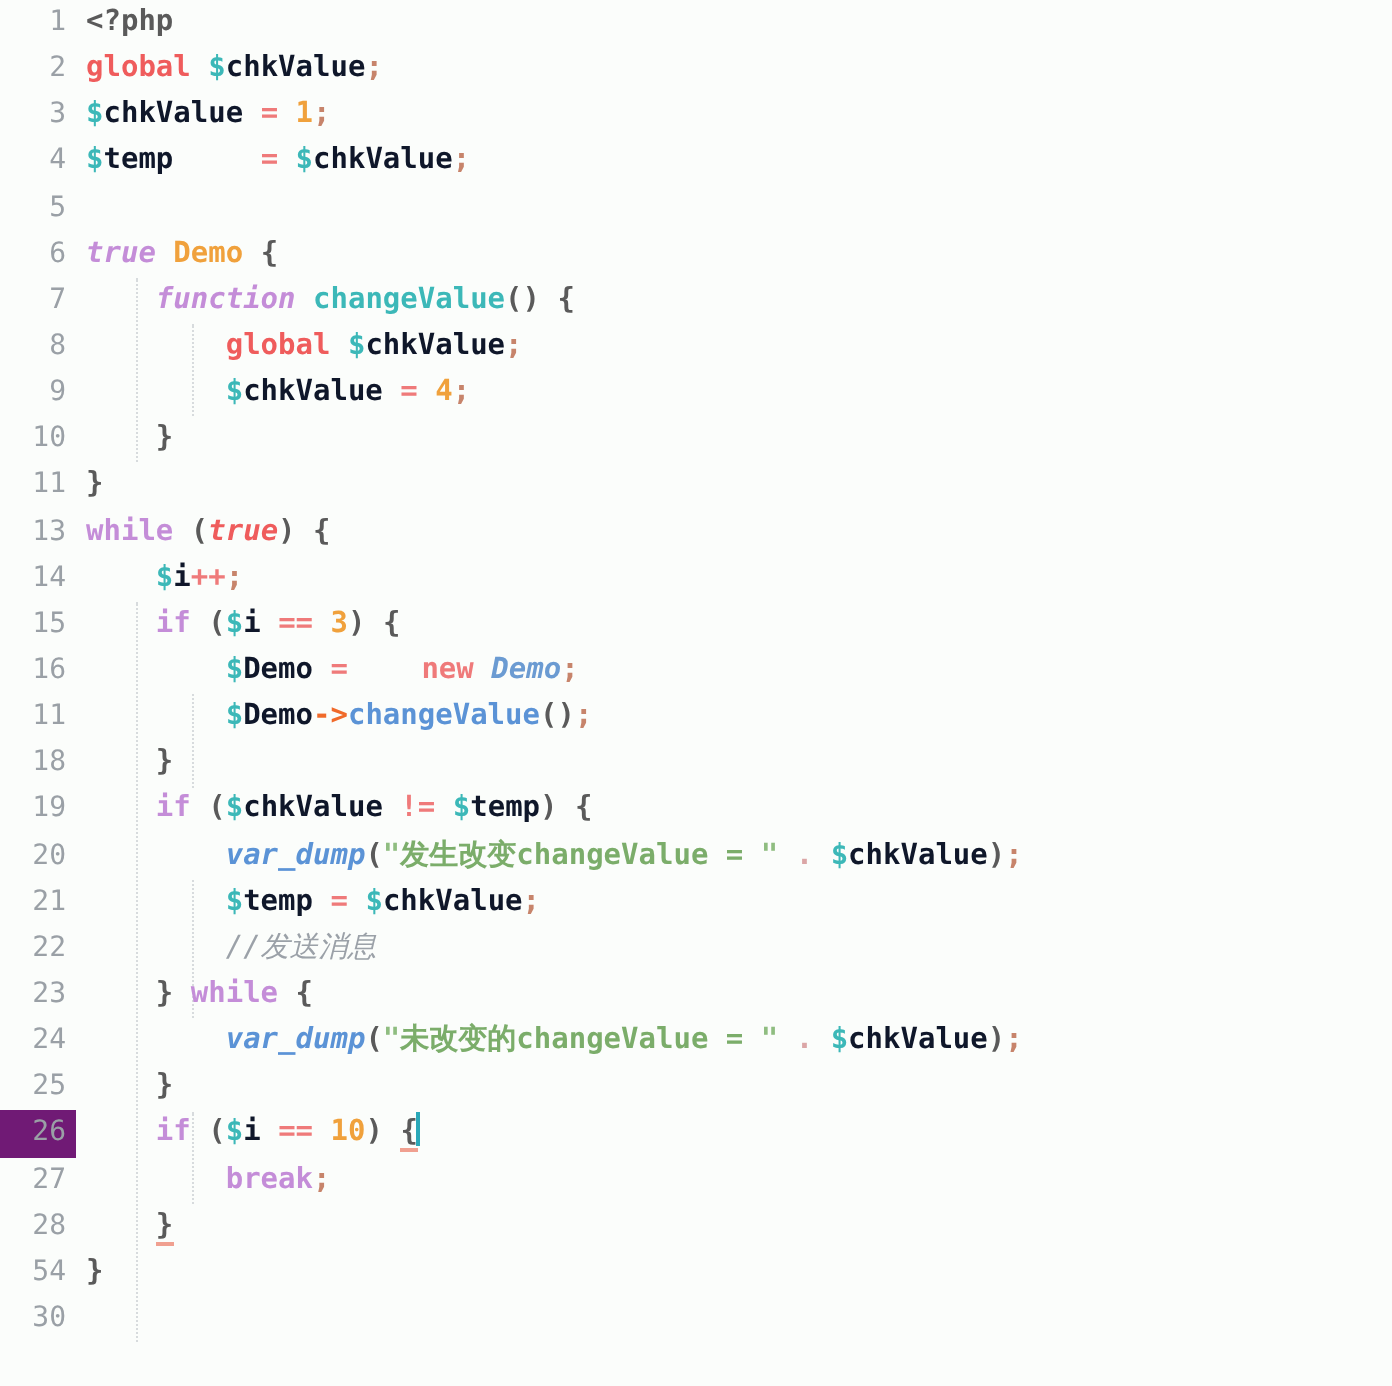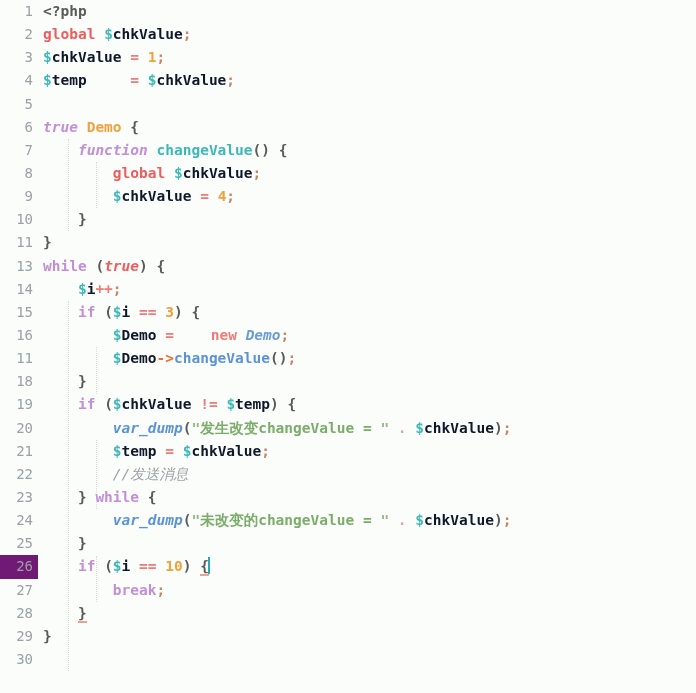--- a/index.html
+++ b/index.html
@@ -240,21 +240,21 @@
     <span class="gutter">27</span>
     <span class="code">        <span class="kw-ctrl">break</span><span class="semi">;</span></span>
   </div>
 
   <div class="line">
     <span class="gutter">28</span>
     <span class="code">    <span class="brace-match">}</span></span>
   </div>
 
   <div class="line">
-    <span class="gutter">29</span>
+    <span class="gutter">54</span>
     <span class="code"><span class="punct">}</span></span>
   </div>
 
   <div class="line">
     <span class="gutter">30</span>
     <span class="code"></span>
   </div>
 
 </div>
 

